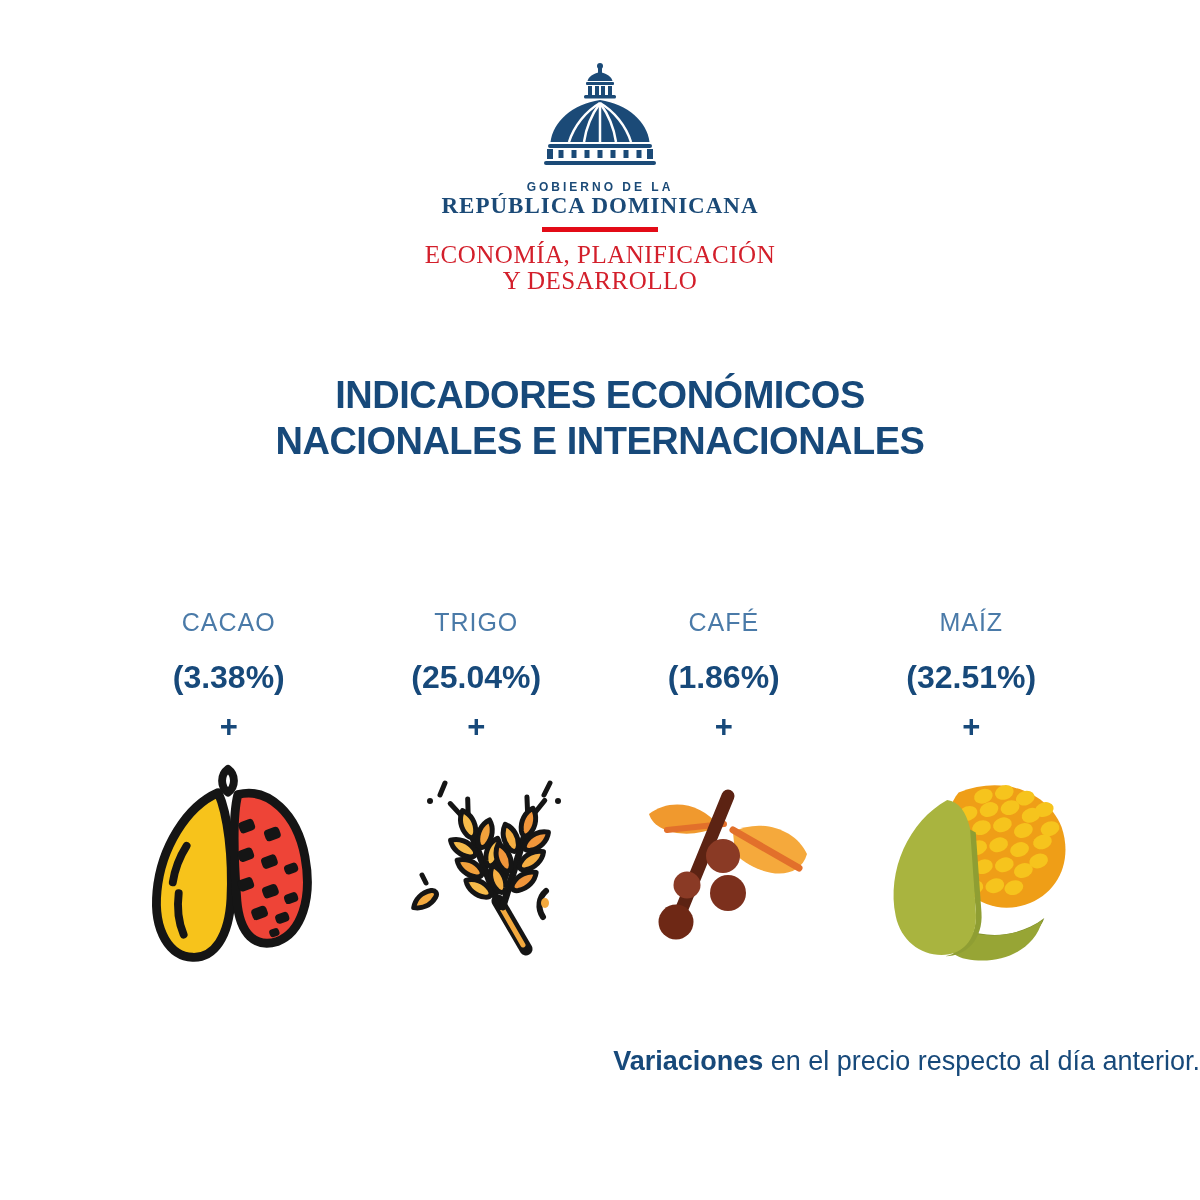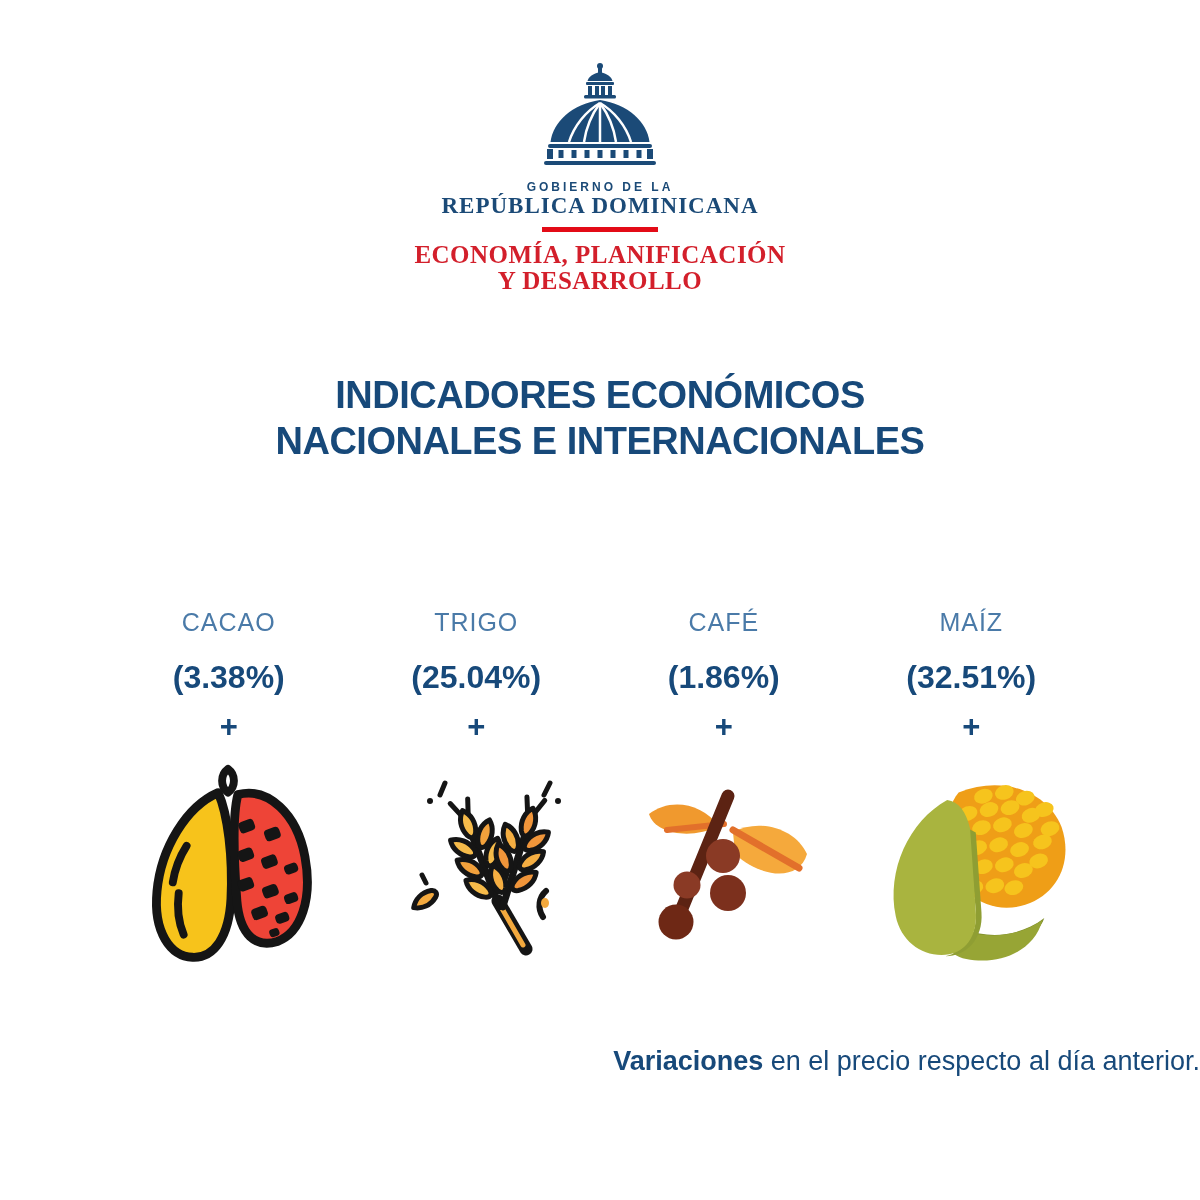--- a/index.html
+++ b/index.html
@@ -9,21 +9,21 @@
     font-family:"Liberation Sans", sans-serif;
   }
   .center-line{position:absolute;left:0;width:100%;text-align:center;white-space:nowrap;}
 
   
   .dome-wrap{position:absolute;left:540px;top:62px;width:120px;height:114px;color:var(--logo-navy,#1b4a77);}
   .dome-wrap svg{display:block;width:100%;height:100%;}
   .gov-line{top:180px;font-size:12px;font-weight:bold;letter-spacing:3px;color:var(--logo-navy,#1b4a77);}
   .country-line{top:193px;font-family:"Liberation Serif", serif;font-weight:bold;font-size:23px;letter-spacing:1px;color:var(--logo-navy,#1b4a77);}
   .logo-divider{position:absolute;left:542px;top:227px;width:116px;height:5px;background:var(--brand-red,#e30b17);}
-  .ministry{font-family:"Liberation Serif", serif;font-weight:bold;font-size:25px;letter-spacing:0.5px;color:var(--ministry-red,#d31f2b);}
+  .ministry{font-family:"Liberation Serif", serif;font-weight:normal;font-size:25px;letter-spacing:0.5px;color:var(--ministry-red,#d31f2b);}
   .ministry.l1{top:241px;}
   .ministry.l2{top:267px;}
 
   
   .main-title{top:372px;font-size:38px;line-height:46px;font-weight:bold;letter-spacing:-0.5px;color:var(--navy,#17497a);}
 
   
   .banner{
     position:absolute;left:295px;top:518px;width:610px;height:57px;
     background:var(--brand-red,#e30b17);color:var(--banner-text,#ffffff);

